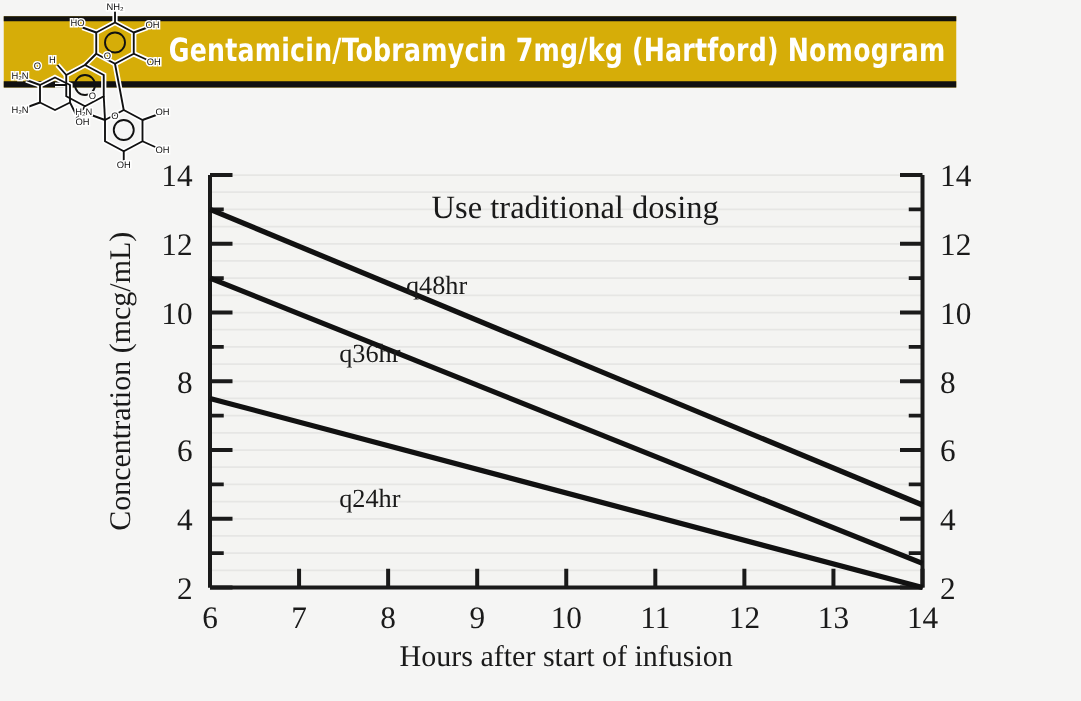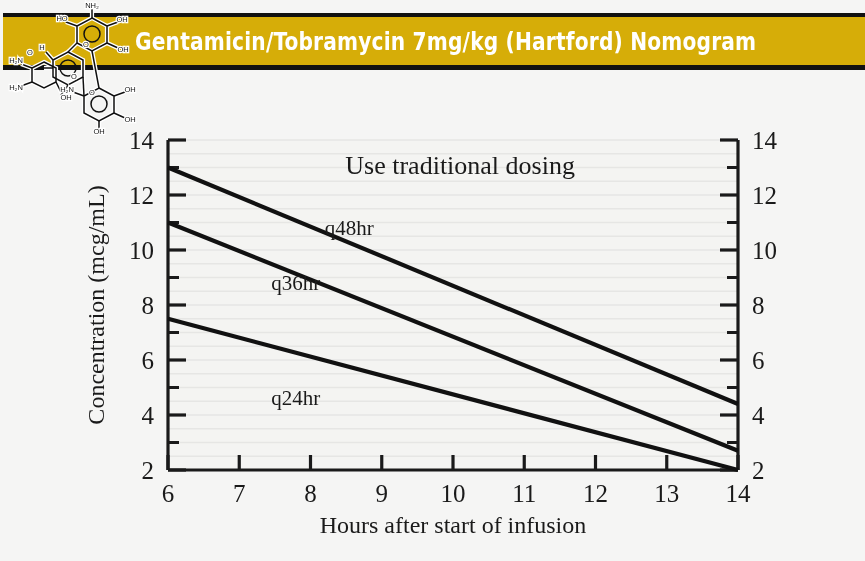--- a/index.html
+++ b/index.html
@@ -14,21 +14,21 @@
     background: #f5f5f4;
     overflow: hidden;
     font-family: "Liberation Serif", serif;
   }
 
   
   #banner {
     position: absolute;
     left: 3px;
     top: 13px;
-    width: 862px;
+    width: 762px;
     height: 57px;
     background: #d6ad08;
     border-top: 4px solid #111111;
     border-bottom: 5px solid #111111;
     box-sizing: border-box;
     display: flex;
     align-items: center;
   }
   #banner-title {
     position: absolute;

